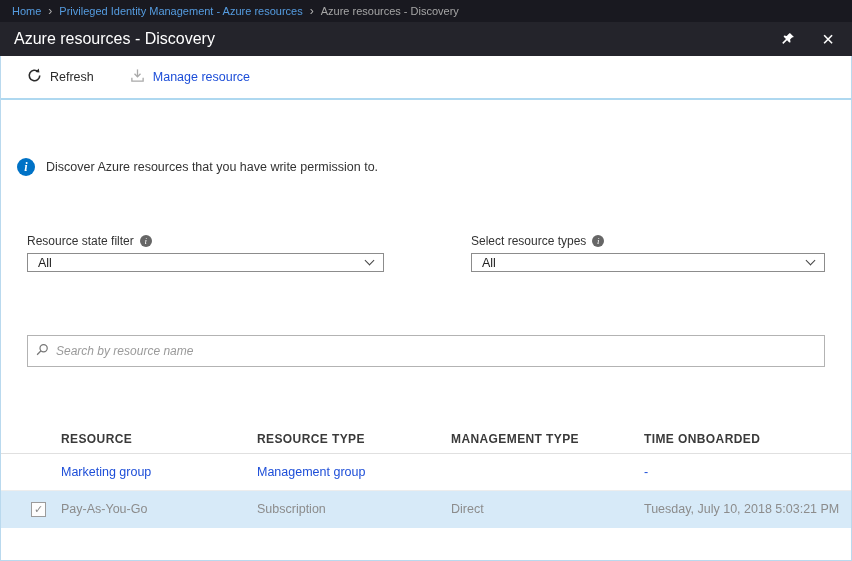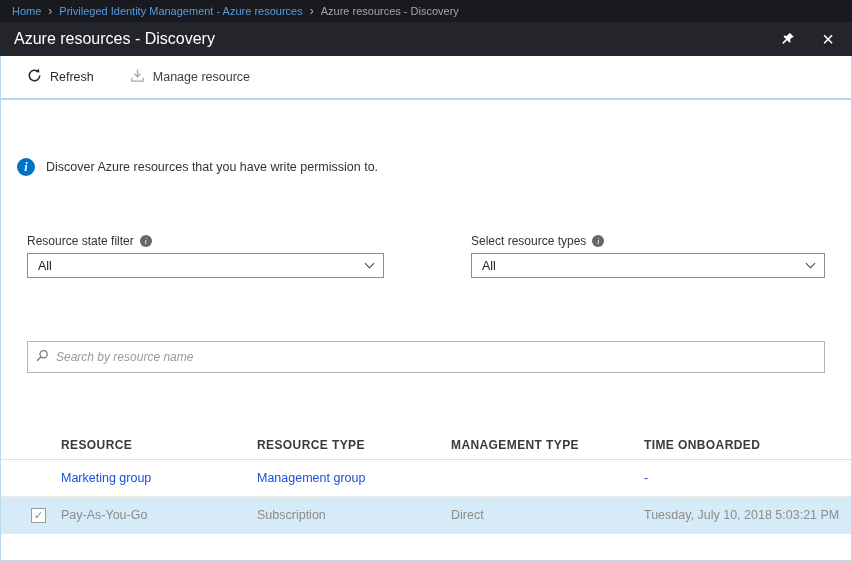--- a/index.html
+++ b/index.html
@@ -23,38 +23,38 @@
   .close-btn { color: #fff; font-size: 20px; line-height: 1; font-weight: 400; }
 
   
   .content { flex: 1; display: flex; flex-direction: column; background: #fff; min-height: 0;
              border-left: 1px solid #b9d9ee; border-right: 1px solid #b9d9ee; border-bottom: 1px solid #b9d9ee; gap: 46px; }
 
   
   .toolbar { flex: 0 0 44px; display: flex; align-items: center; padding: 0 26px; gap: 36px;
              border-bottom: 2px solid #aed8f0; }
   .toolbar-btn { display: flex; align-items: center; gap: 8px; font-size: 12.5px; color: #2b2b2b; cursor: pointer; }
-  .toolbar-btn.disabled { color: #404040; cursor: default; }
+  .toolbar-btn.disabled { color: #1d4ed8; cursor: default; }
 
   
   .info-row { display: flex; align-items: center; gap: 11px; padding: 12px 16px 0 16px; font-size: 12.5px; color: #333; }
   .info-badge { flex: 0 0 18px; width: 18px; height: 18px; border-radius: 50%; background: #0072c6; color: #fff;
                 font-size: 12px; font-style: italic; font-weight: bold; display: flex; align-items: center;
                 justify-content: center; font-family: "Liberation Serif", serif; }
 
   
   .filters-row { display: flex; padding: 0 26px; margin-top: 12px; }
   .filter { display: flex; flex-direction: column; gap: 5px; }
   .filter-1 { width: 359px; }
   .filter-2 { width: 356px; margin-left: 87px; }
   .filter-label { font-size: 12px; color: #333; display: flex; align-items: center; gap: 6px; }
   .mini-info { width: 12px; height: 12px; border-radius: 50%; background: #666; color: #fff; font-size: 9px;
                font-style: italic; display: inline-flex; align-items: center; justify-content: center;
                font-family: "Liberation Serif", serif; }
-  .dropdown { height: 25px; border: 1px solid #8c8c8c; background: #fff; display: flex; align-items: center;
+  .dropdown { height: 19px; border: 1px solid #8c8c8c; background: #fff; display: flex; align-items: center;
               justify-content: space-between; padding: 0 10px; font-size: 12.5px; color: #222; cursor: pointer; }
   .chevron { width: 7px; height: 7px; border-right: 1px solid #444; border-bottom: 1px solid #444;
              transform: rotate(45deg); margin-top: -4px; }
 
   
   .search-row { padding: 0 26px; margin-top: 17px; }
   .search-box { height: 32px; border: 1px solid #b3b3b3; display: flex; align-items: center; padding: 0 8px; gap: 7px; background: #fff; }
   .search-box input { border: none; outline: none; flex: 1; font-size: 12px; font-style: italic; color: #444; background: transparent; }
   .search-box input::placeholder { color: #9a9a9a; font-style: italic; }
 

